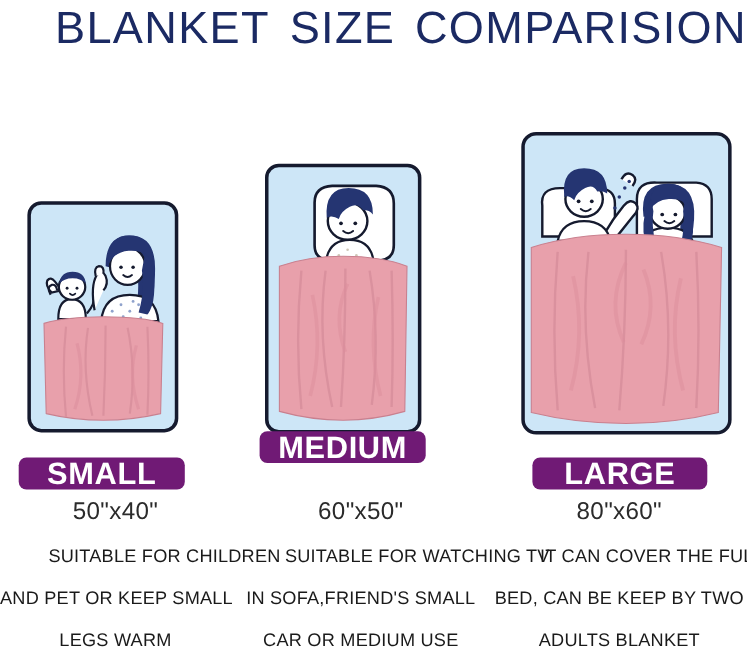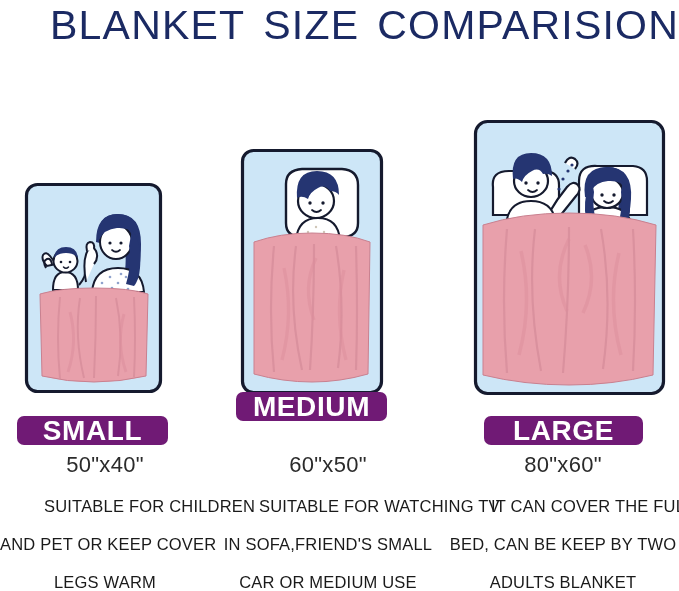--- a/index.html
+++ b/index.html
@@ -157,21 +157,21 @@
         </g>
       </svg>
     </div>
 
     <div class="badge" id="badge-small">
       <span>SMALL</span>
     </div>
 
     <div class="dims">50"x40"</div>
     <div class="desc l1">SUITABLE FOR CHILDREN</div>
-    <div class="desc l2">AND PET OR KEEP COVER</div>
+    <div class="desc l2">AND PET OR KEEP SMALL</div>
     <div class="desc l3">LEGS WARM</div>
   </div>
 
   <div class="col" id="col-medium">
 
     <div class="illus" id="illus-medium">
       <svg viewBox="0 0 144 247" xmlns="http://www.w3.org/2000/svg">
         <rect x="2.5" y="2.5" width="139" height="242" rx="11" ry="11" fill="#cde6f7" stroke="#151a2e" stroke-width="3.2"></rect>
 
         <path d="M46 36 q0 -14 16 -15 l40 0 q16 1 16 16 l0 38 q0 14 -16 14 l-40 0 q-16 0 -16 -14 z" fill="#ffffff" stroke="#151a2e" stroke-width="2.4"></path>

